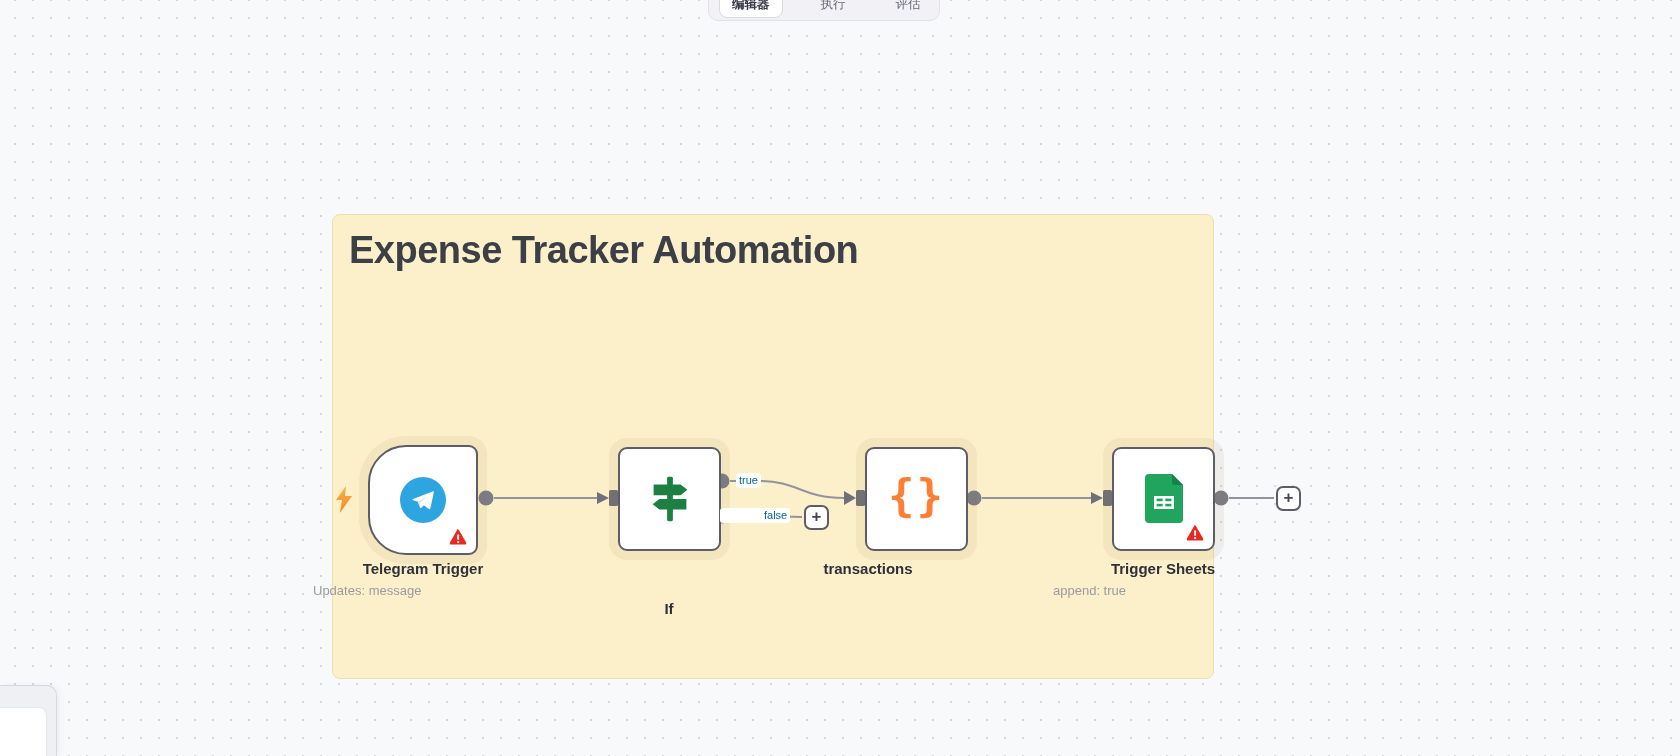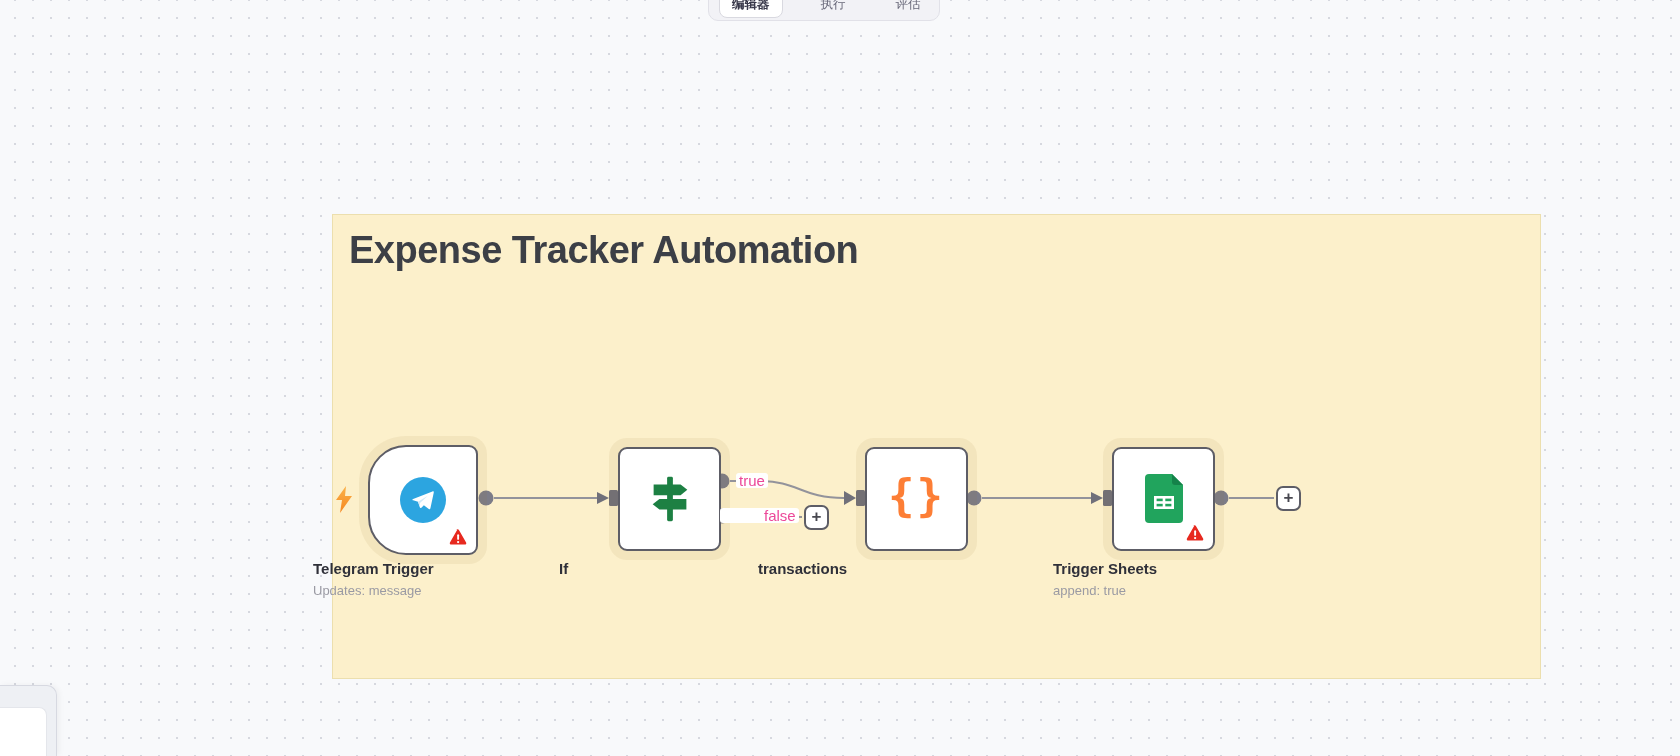--- a/index.html
+++ b/index.html
@@ -18,58 +18,58 @@
     position:absolute; left:708px; top:-13px; width:232px; height:34px;
     background:#f2f2f6; border:1px solid #e1e1e8; border-radius:10px;
     display:flex; align-items:center; padding:0 10px; gap:26px;
   }
   .tab { font-size:12.5px; color:#69697a; padding:4px 12px; border-radius:8px;
          white-space:nowrap; cursor:pointer; }
   .tab.active { background:#ffffff; border:1px solid #d9d9e0; color:#39394a; font-weight:bold; }
 
   
   .sticky {
-    position:absolute; left:332px; top:214px; width:1209px; height:465px;
-    background:#fcf0cb; border:1px solid #ecdfae; border-radius:0;
+    position:absolute; left:332px; top:214px; width:882px; height:465px;
+    background:#fcf0cb; border:1px solid #ecdfae; border-radius:8px;
   }
   .sticky-title {
     position:absolute; left:16px; top:14px;
     font-size:38px; font-weight:bold; color:#3c3f46; letter-spacing:-0.5px;
   }
 
   
   .node {
     position:absolute; width:103px; height:104px;
     background:#ffffff; border:2px solid #5d5d66; border-radius:9px;
     box-shadow:0 0 0 9px rgba(150,120,50,0.09);
     display:flex; align-items:center; justify-content:center;
     cursor:pointer;
   }
   .node.trigger { border-radius:38px 9px 9px 38px; width:110px; }
   .node-label {
-    position:absolute; top:560px; width:220px; 
+    position:absolute; top:560px; width:220px; text-align:center;
     font-size:15px; font-weight:bold; color:#2f3039;
   }
   .node-subtitle {
     position:absolute; top:583px; width:220px; text-align:left;
     font-size:13px; color:#9a9aa3;
   }
 
   .tg-circle { width:46px; height:46px; border-radius:50%;
     display:flex; align-items:center; justify-content:center; }
 
   .braces { font-family:"DejaVu Sans Mono", monospace; font-weight:bold;
     font-size:44px; line-height:1; letter-spacing:2px; padding-bottom:6px; }
 
   .warn-badge { position:absolute; right:8px; bottom:7px; width:19px; height:17px; }
 
   
   .cond-pill {
     position:absolute; background:#ffffff; border-radius:3px; padding:0 3px;
-    font-size:15px; line-height:15px; color:#ec4899;
+    font-size:11px; line-height:15px; color:#0369a1;
   }
   .plus-btn {
     position:absolute; width:25px; height:25px; background:#fff;
     border:2px solid #5d5d66; border-radius:7px;
     display:flex; align-items:center; justify-content:center;
     font-size:17px; font-weight:bold; color:#47474f; cursor:pointer;
     line-height:1; padding-bottom:2px;
   }
 
   .overlay { position:absolute; left:0; top:0; width:1680px; height:756px; pointer-events:none; }
@@ -154,21 +154,21 @@
   <div class="node-label" style="left:313px;">Telegram Trigger</div>
   <div class="node-subtitle" style="left:313px;">Updates: message</div>
 
   <div class="node" style="left:618px;top:447px;">
     <svg width="52" height="50" viewBox="0 0 54 50">
       <rect x="24" y="2" width="6" height="46" rx="1.5" fill="#1d8043"></rect>
       <polygon points="10,10 38,10 45,15.5 38,21 10,21" fill="#1d8043"></polygon>
       <polygon points="44,25 16,25 9,30.5 16,36 44,36" fill="#1d8043"></polygon>
     </svg>
   </div>
-  <div class="node-label" style="left:559px;">If</div>
+  <div class="node-label" style="left:559px;margin-top:40px;">If</div>
 
   <div class="cond-pill" style="left:736px;top:473px;">true</div>
   <div class="cond-pill" style="left:720px;top:508px;padding-left:44px;">false</div>
 
   <div class="plus-btn" style="left:804px;top:505px;">+</div>
 
   <div class="node" style="left:865px;top:447px;">
     <div class="braces" style="color:#fd7e35;">{}</div>
   </div>
   <div class="node-label" style="left:758px;">transactions</div>

